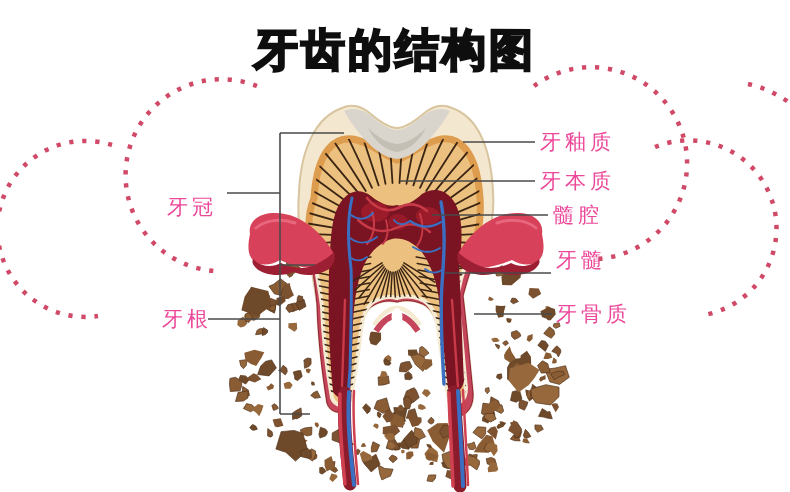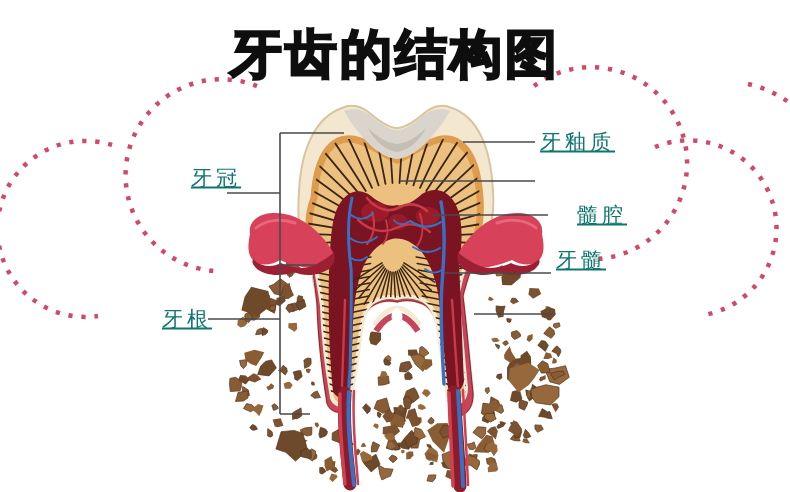--- a/index.html
+++ b/index.html
@@ -1,23 +1,23 @@
 <!DOCTYPE html>
 <html><head>
 <meta charset="utf-8">
 <style>
   html,body{margin:0;padding:0;background:#fff;}
   .stage{position:relative;width:790px;height:492px;background:#ffffff;overflow:hidden;
          font-family:"DejaVu Sans","Liberation Sans",sans-serif;}
   .stage svg{position:absolute;left:0;top:0;}
   .title{position:absolute;left:0;right:0;top:26px;text-align:center;
-         font-size:52px;font-weight:900;color:#0e0e0e;letter-spacing:3px;
+         font-size:44px;font-weight:900;color:#0e0e0e;letter-spacing:3px;
          -webkit-text-stroke:2.4px #0e0e0e;line-height:1.1;}
-  .lbl{position:absolute;font-size:21px;font-weight:500;color:#0f766e;
-       letter-spacing:4px;line-height:1;transform:translateY(-50%);white-space:nowrap;text-decoration:underline;}
+  .lbl{position:absolute;font-size:21px;font-weight:500;color:#ec4899;
+       letter-spacing:4px;line-height:1;transform:translateY(-50%);white-space:nowrap;}
 </style>
 </head>
 <body>
 
 <div class="stage">
 
 <svg width="790" height="492" viewBox="0 0 790 492">
   <defs>
     <clipPath id="dentinClip">
       <path d="M 314,198 C 317,152 334,134 357,140 C 375,145 386,157 397,160 C 408,157 419,145 437,140
@@ -467,19 +467,21 @@
     <line x1="208" y1="319" x2="280" y2="319"></line>
     <line x1="463" y1="142" x2="535" y2="142"></line>
     <line x1="400" y1="181" x2="535" y2="181"></line>
     <line x1="432" y1="215" x2="548" y2="215"></line>
     <line x1="445" y1="273" x2="551" y2="273"></line>
     <line x1="474" y1="314" x2="552" y2="314"></line>
   </g>
 </svg>
 
 <div class="title">牙齿的结构图</div>
-<div class="lbl" style="left:167px;top:178px;margin-left:24px;">牙冠</div>
+<div class="lbl" style="left:167px;top:207px;">牙冠</div>
 <div class="lbl" style="left:162px;top:319px;">牙根</div>
 <div class="lbl" style="left:540px;top:142px;">牙釉质</div>
-<div class="lbl" style="left:553px;top:215px;margin-left:24px;">髓腔</div>
+<div class="lbl" style="left:540px;top:181px;">牙本质</div>
+<div class="lbl" style="left:553px;top:215px;">髓腔</div>
 <div class="lbl" style="left:556px;top:260px;">牙髓</div>
+<div class="lbl" style="left:556px;top:314px;">牙骨质</div>
 
 </div>
 
 </body></html>

